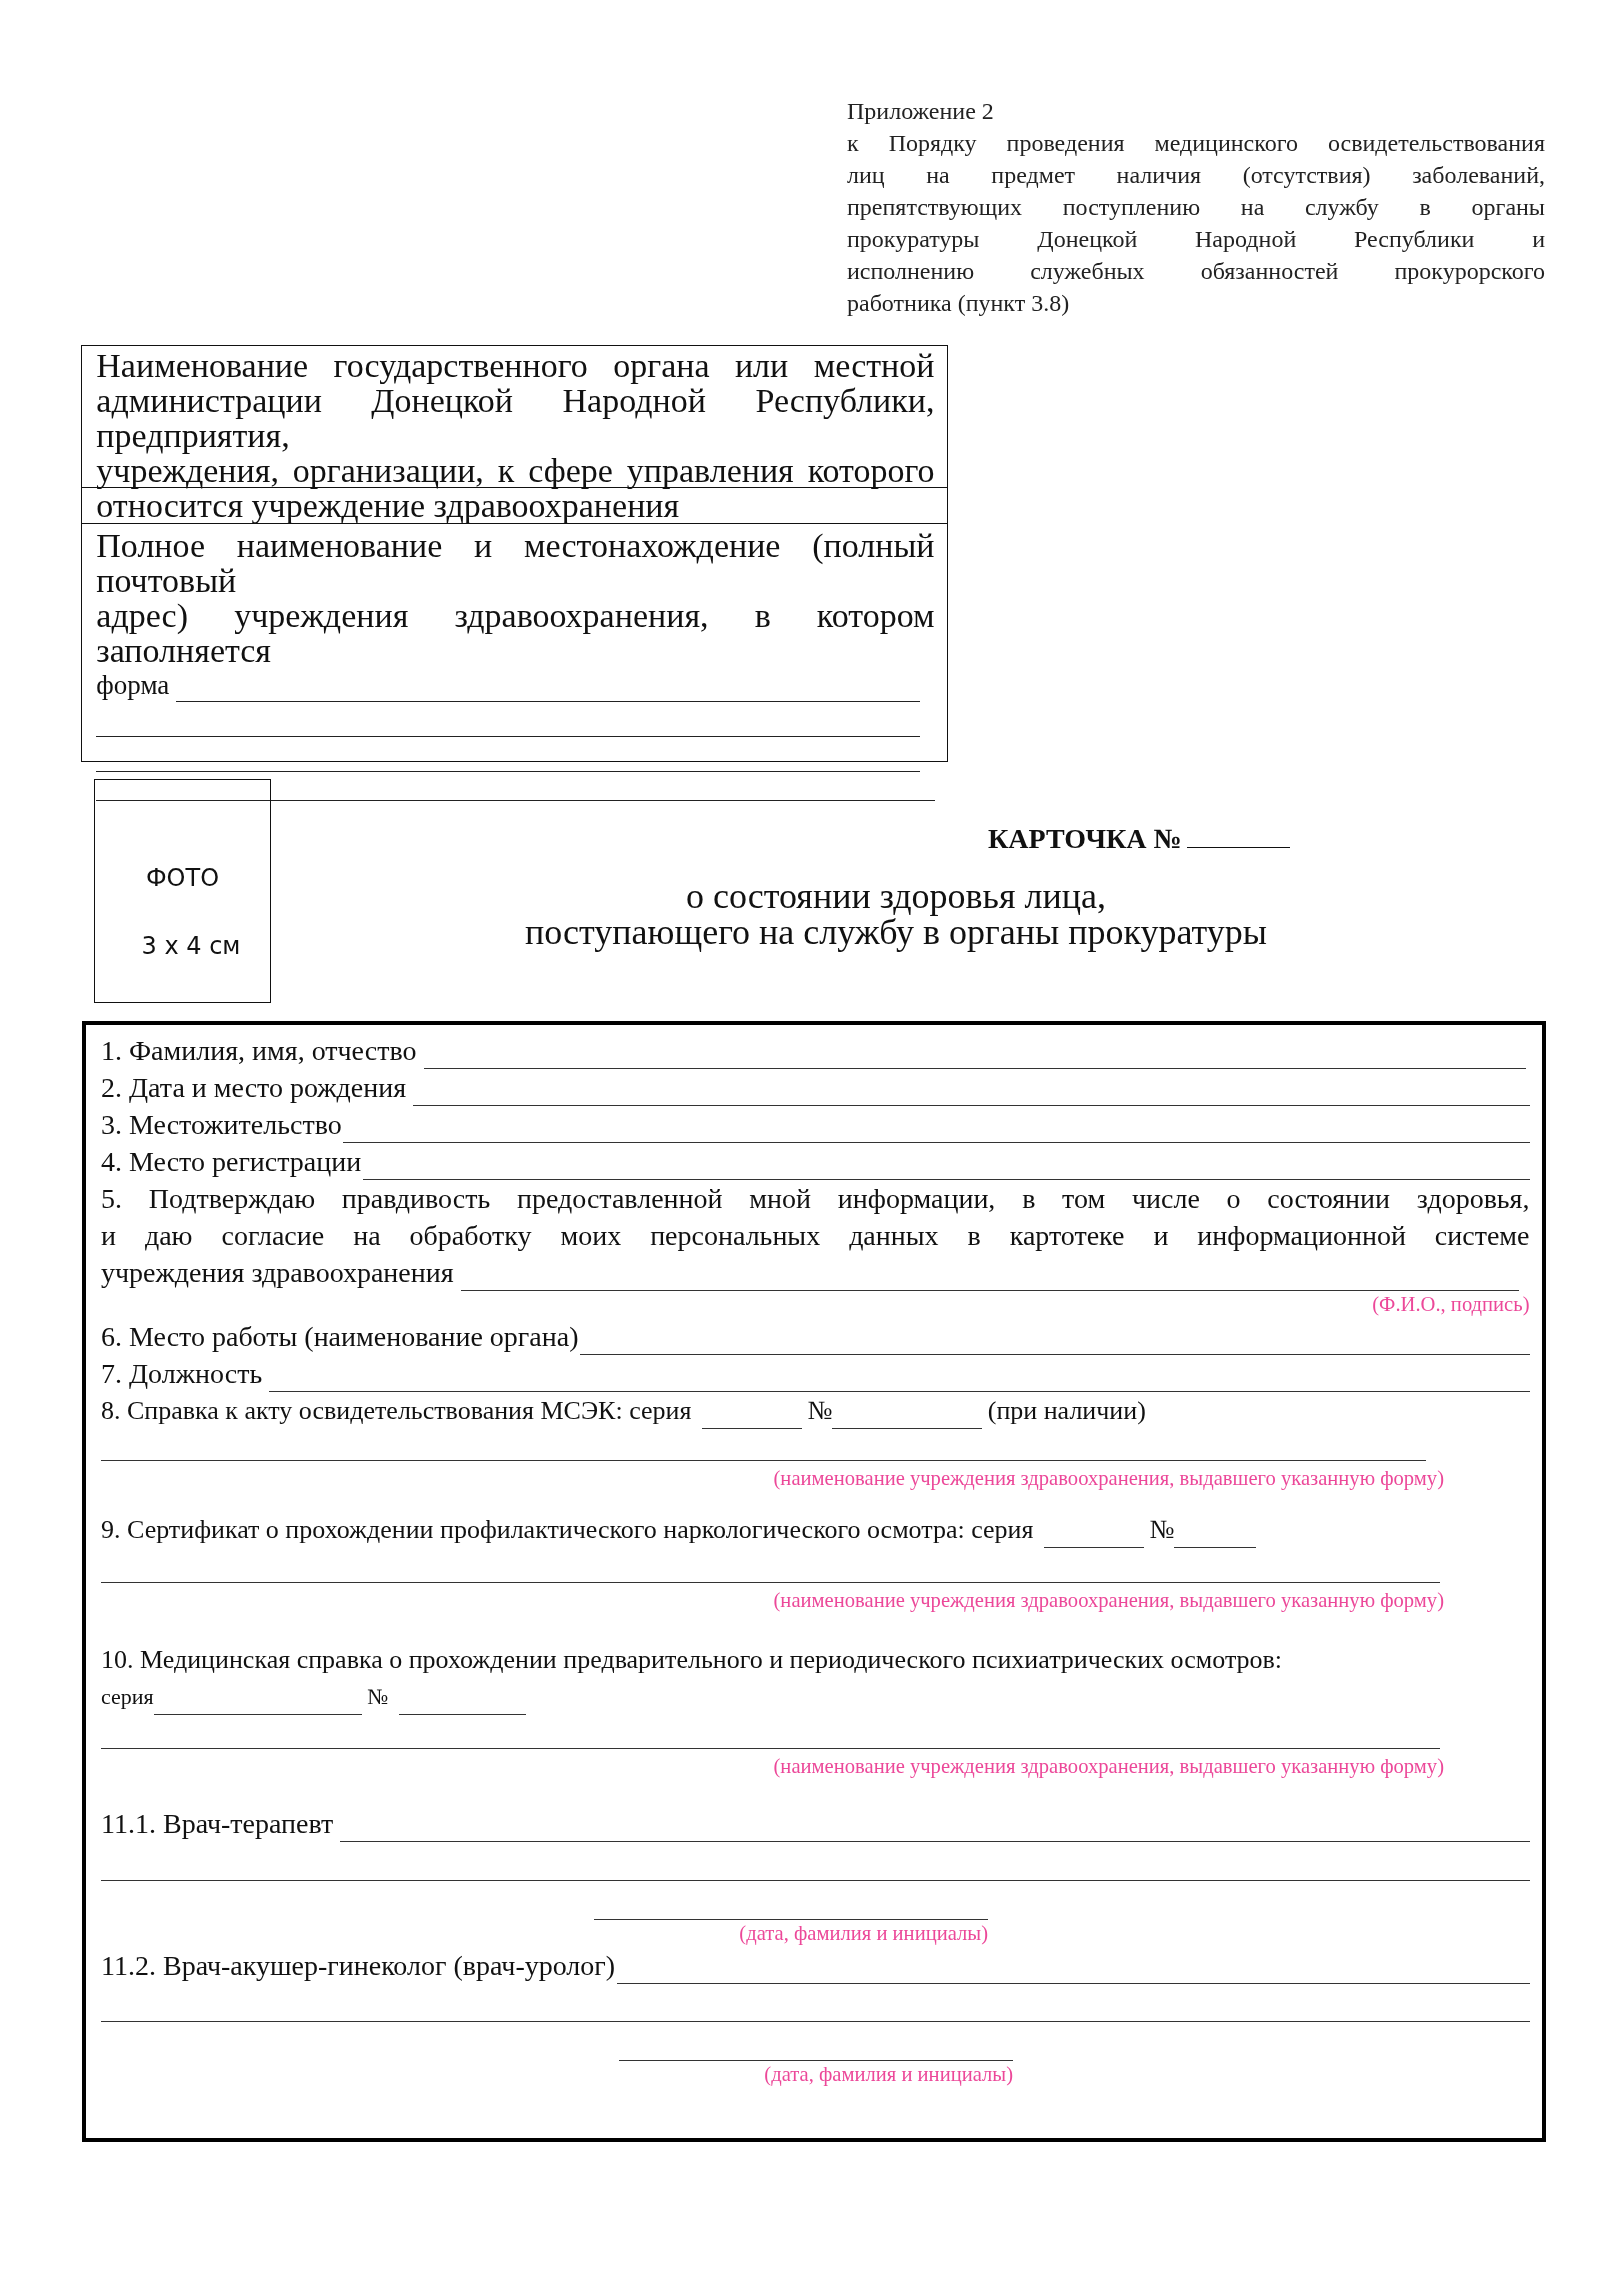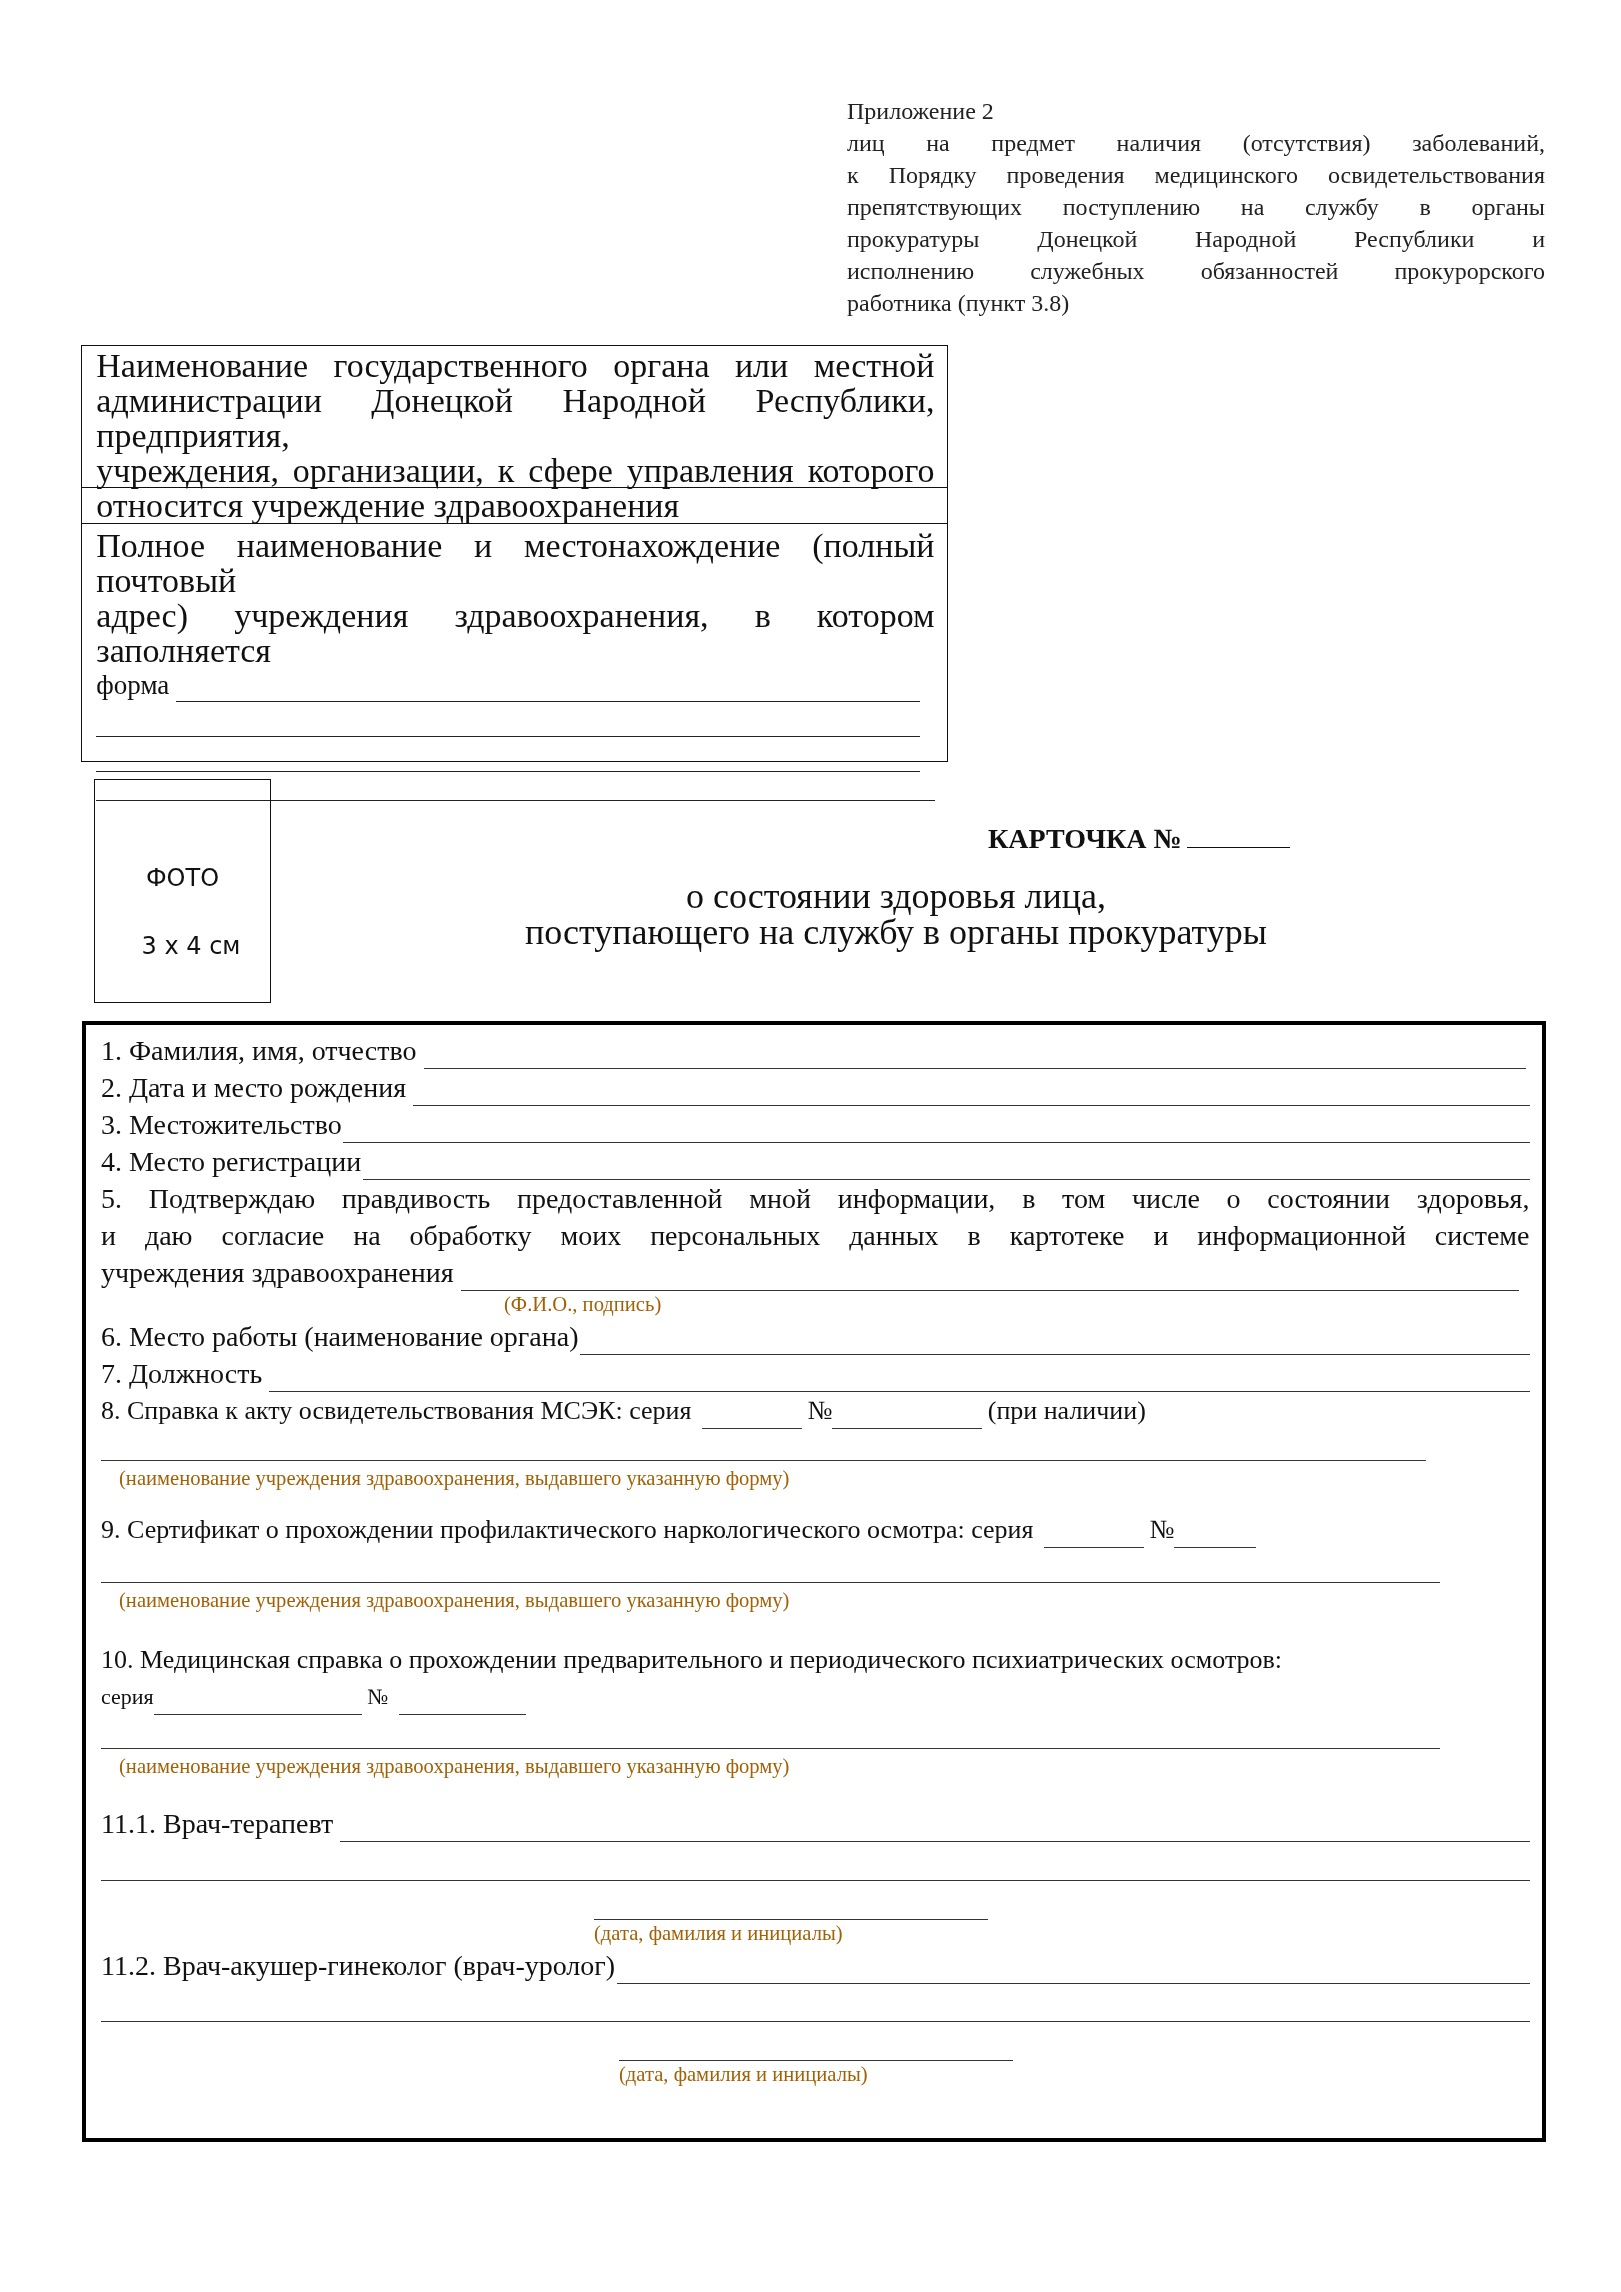--- a/index.html
+++ b/index.html
@@ -53,31 +53,31 @@
     left: 82px; top: 1021px; width: 1464px; height: 1121px;
     border: 4.5px solid #000; box-sizing: border-box;
   }
   #main-inner { position: absolute; left: 15px; top: 0; right: 12.5px; }
   .line { display: flex; align-items: flex-end; font-size: 28px; height: 37px; line-height: 37px; white-space: nowrap; }
   .line .lbl { flex: none; }
   .line .rule { flex: 1; border-bottom: 1.8px solid #333; height: 27px; margin-left: 7.2px; }
   .line .rule.tight { margin-left: 1.8px; }
   .line .seg { display: inline-block; border-bottom: 1.8px solid #333; height: 27px; margin: 0 5.4px; flex: none; }
   .para { font-size: 28px; line-height: 37px; text-align: justify; text-align-last: justify; }
-  .caption { font-size: 20.6px; line-height: 27px; text-align: left; color: #a16207; }
+  .caption { font-size: 20.6px; line-height: 27px; text-align: right; color: #ec4899; }
   .full-rule { border-bottom: 1.8px solid #333; height: 1.8px; }
   .short-rule { border-bottom: 1.8px solid #333; height: 1.8px; margin: 0 auto; }
 </style>
 </head>
 <body>
 
 <div id="appendix" class="abs">
   <div>Приложение 2</div>
+  <div class="just">к Порядку проведения медицинского освидетельствования</div>
   <div class="just">лиц на предмет наличия (отсутствия) заболеваний,</div>
-  <div class="just">к Порядку проведения медицинского освидетельствования</div>
   <div class="just">препятствующих поступлению на службу в органы</div>
   <div class="just">прокуратуры Донецкой Народной Республики и</div>
   <div class="just">исполнению служебных обязанностей прокурорского</div>
   <div class="last">работника (пункт 3.8)</div>
 </div>
 
 <div id="org-box" class="abs">
   <div class="org-row r1">
     <div class="jt">Наименование государственного органа или местной</div>
     <div class="jt">администрации Донецкой Народной Республики, предприятия,</div>

